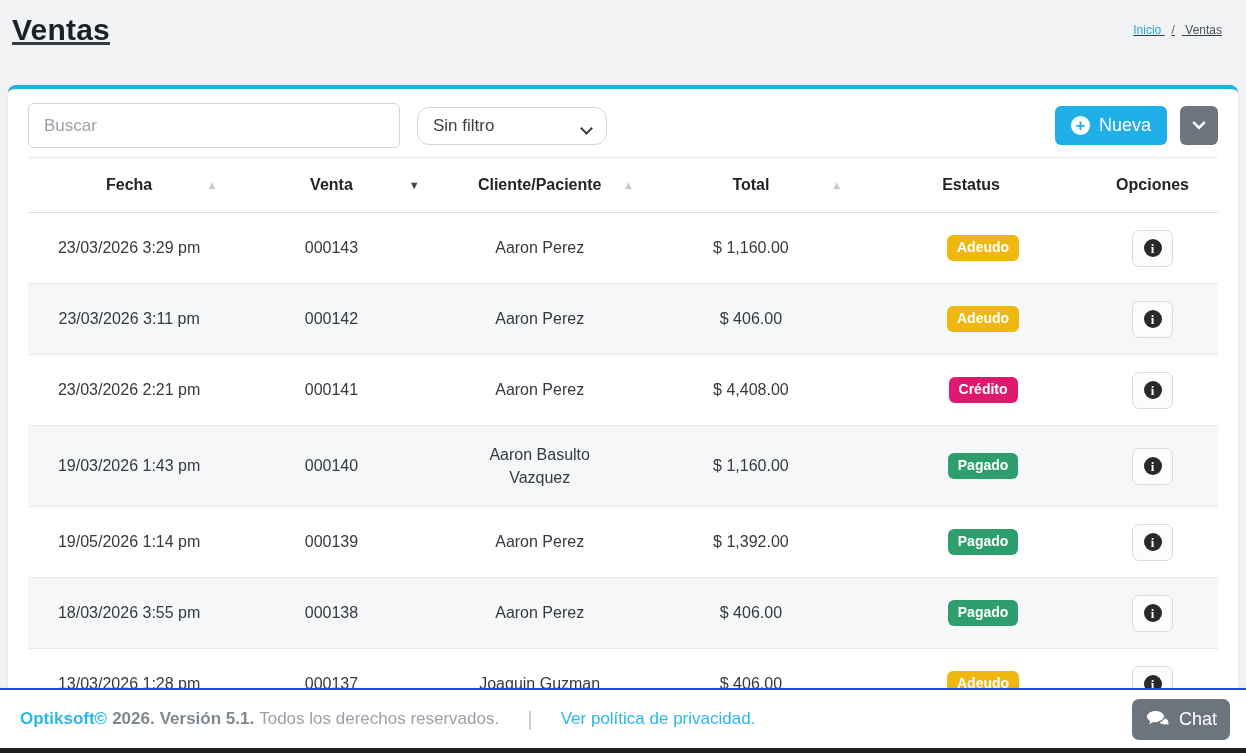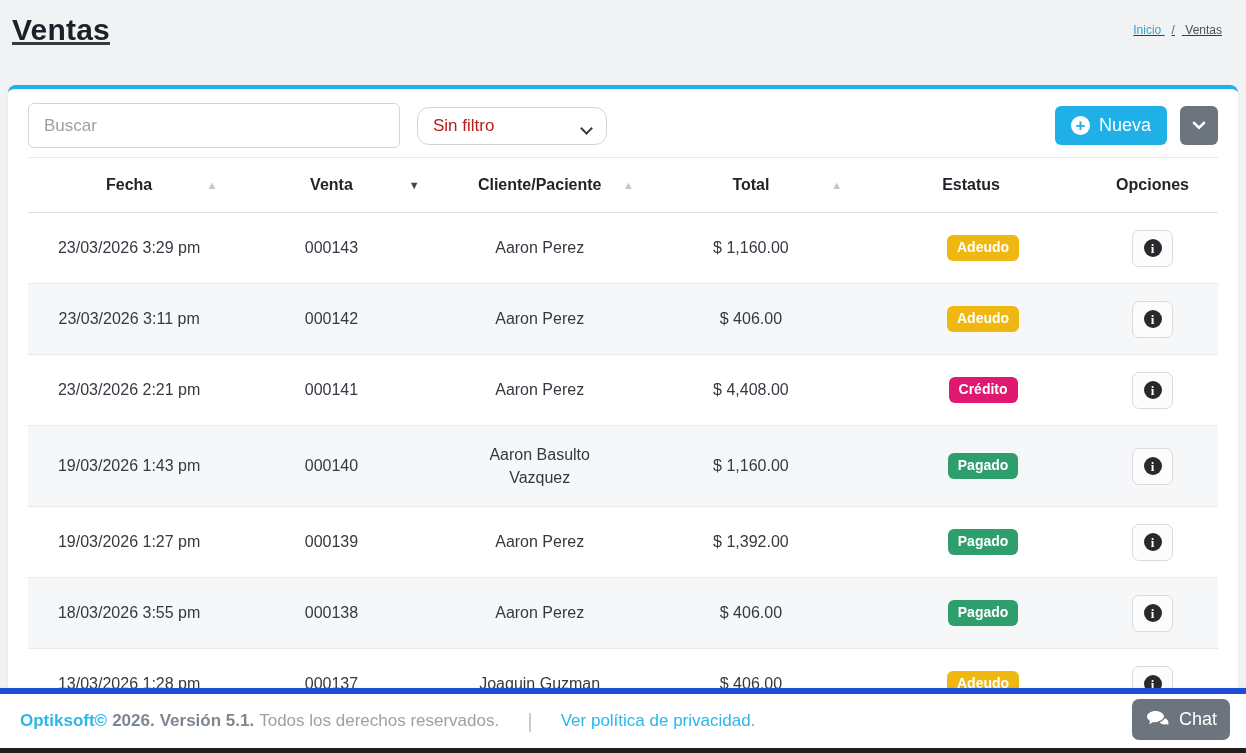--- a/index.html
+++ b/index.html
@@ -47,21 +47,21 @@
     font-family: "Liberation Sans", sans-serif;
     outline: none; background: #fff;
   }
   .search-input::placeholder { color: #9aa1a8; }
   .select-wrap { position: relative; margin-left: 17px; }
   .filter-select {
     appearance: none; -webkit-appearance: none;
     width: 190px; height: 38px;
     border: 1px solid #ced4da; border-radius: 12px;
     padding: 0 38px 0 15px;
-    font-size: 17px; color: #b91c1c;
+    font-size: 17px; color: #404040;
     font-family: "Liberation Sans", sans-serif;
     background: #fff; cursor: pointer; outline: none;
   }
   .select-caret {
     position: absolute; right: 16px; top: 17px;
     width: 9px; height: 9px;
     border-right: 2px solid #343a40; border-bottom: 2px solid #343a40;
     transform: rotate(45deg); pointer-events: none;
   }
   .toolbar-spacer { flex: 1; }
@@ -142,21 +142,21 @@
     font-size: 13px; font-weight: 700;
     font-family: "Liberation Serif", serif;
     line-height: 1;
   }
 
   
   .footer {
     position: absolute; left: 0; right: 0; bottom: 5px;
     height: 60px;
     background: #fff;
-    border-top: 6px solid #1d4ed8;
+    border-top: 2px solid #1d4ed8;
     box-shadow: 0 -1px 3px rgba(0,0,0,.04);
     display: flex; align-items: center;
     padding: 0 20px;
     font-size: 17px;
   }
   .footer-brand { color: #29b7ec; font-weight: 700; }
   .footer-year, .footer-version { color: #7e8790; font-weight: 700; margin-left: 5px; }
   .footer-rights { color: #9aa1a8; margin-left: 5px; }
   .footer-sep { color: #bfc4c9; margin: 0 28px; font-size: 21px; font-weight: 300; }
   .footer-privacy { color: #29b7ec; text-decoration: none; cursor: pointer; }
@@ -264,21 +264,21 @@
             <td>19/03/2026 1:43 pm</td>
             <td>000140</td>
             <td>Aaron Basulto Vazquez</td>
             <td>$ 1,160.00</td>
             <td><span class="badge" style="background-color: rgb(47, 158, 109);">Pagado</span></td>
             <td><button class="btn-info">
                 <span class="info-circle">i</span>
               </button></td>
           </tr>
           <tr>
-            <td>19/03/2026 1:27 pm</td>
+            <td>19/05/2026 1:14 pm</td>
             <td>000139</td>
             <td>Aaron Perez</td>
             <td>$ 1,392.00</td>
             <td><span class="badge" style="background-color: rgb(47, 158, 109);">Pagado</span></td>
             <td><button class="btn-info">
                 <span class="info-circle">i</span>
               </button></td>
           </tr>
           <tr class="striped">
             <td>18/03/2026 3:55 pm</td>

